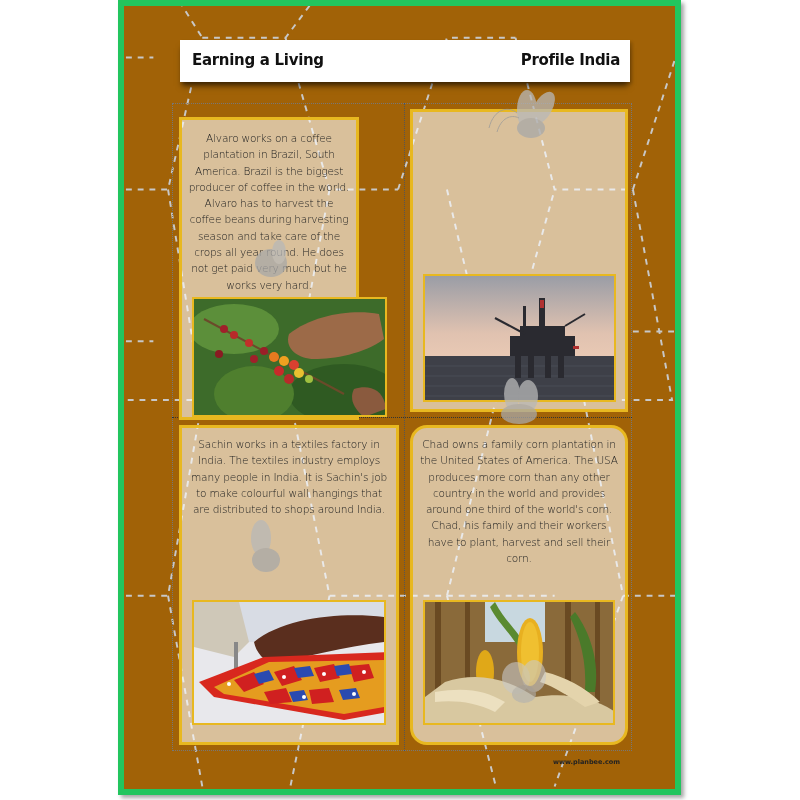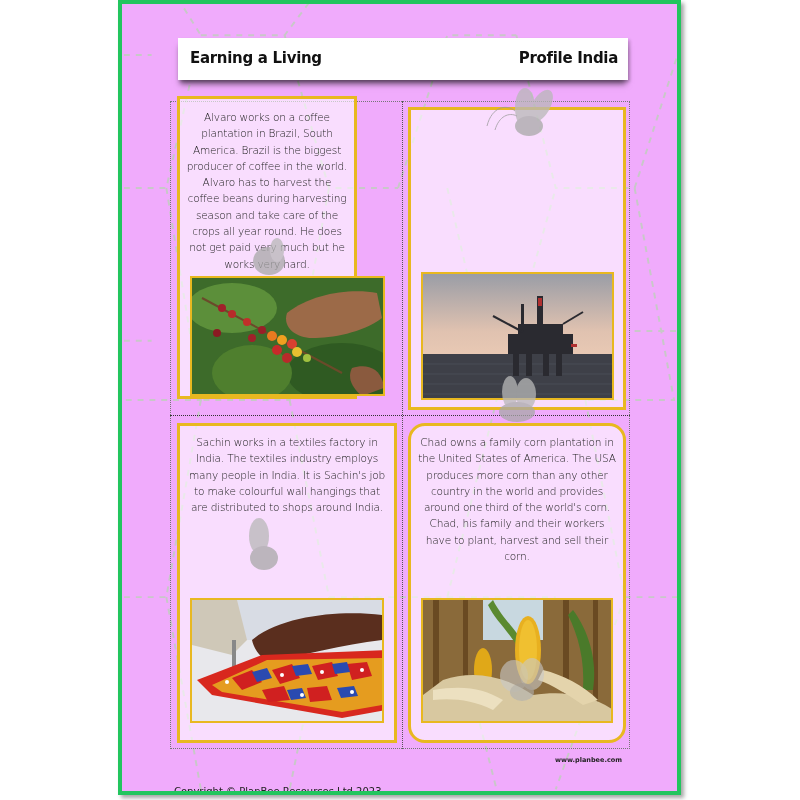--- a/index.html
+++ b/index.html
@@ -1,17 +1,17 @@
 <!DOCTYPE html>
 <html><head>
 <meta charset="utf-8">
 <style>
   html, body { margin:0; padding:0; }
   body { width:800px; height:800px; background:#ffffff; position:relative; overflow:hidden; font-family:"DejaVu Sans", sans-serif; }
-  .page { position:absolute; left:118px; top:0px; width:563px; height:795px; background:#f0abfc; border:4px solid #22c55e; box-shadow: 3px 3px 4px rgba(0,0,0,0.35); box-sizing:border-box; overflow:hidden; }
+  .page { position:absolute; left:118px; top:0px; width:563px; height:795px; background:#a16207; border:6px solid #22c55e; box-shadow: 3px 3px 4px rgba(0,0,0,0.35); box-sizing:border-box; overflow:hidden; }
   .bg-pattern { position:absolute; left:0; top:0; width:100%; height:100%; pointer-events:none; }
   .header-banner { position:absolute; left:56px; top:34px; width:450px; height:42px; background:#fff; box-shadow: 0 6px 6px -2px rgba(0,0,0,0.55), 2px 2px 3px rgba(0,0,0,0.2); }
   .header-title { position:absolute; left:12px; top:11px; font-family:"DejaVu Sans", sans-serif; font-weight:bold; font-size:15px; color:#111; letter-spacing:-0.3px; }
   .header-subtitle { position:absolute; right:10px; top:11px; font-family:"DejaVu Sans", sans-serif; font-weight:bold; font-size:15px; color:#111; letter-spacing:-0.3px; }
   .cards-frame { position:absolute; left:48px; top:97px; width:460px; height:648px; border:1px dotted #777; box-sizing:border-box; }
   .v-divider { position:absolute; left:280px; top:97px; width:0; height:648px; border-left:1px dotted #555; }
   .h-divider { position:absolute; left:48px; top:411px; width:460px; height:0; border-top:1px dotted #333; }
   .card { position:absolute; border:3px solid #e8b820; box-sizing:border-box; background:rgba(255,255,255,0.6); }
   .card-text { position:absolute; left:6px; right:6px; top:10px; text-align:center; font-family:"DejaVu Sans", sans-serif; font-size:10.6px; line-height:16.3px; color:#222; font-weight:300; letter-spacing:-0.2px; }
   .card-photo { position:absolute; border:2px solid #e8b820; box-sizing:border-box; overflow:hidden; }
@@ -52,21 +52,21 @@
 
   <div class="header-banner">
     <span class="header-title">Earning a Living</span>
     <span class="header-subtitle">Profile India</span>
   </div>
 
   <div class="cards-frame"></div>
   <div class="v-divider"></div>
   <div class="h-divider"></div>
 
-  <div class="card" style="left:55px; top:92px; width:180px; height:303px;">
+  <div class="card" style="left:55px; top:111px; width:180px; height:303px;">
     <div class="card-text" style="top:10px;">Alvaro works on a coffee plantation in Brazil, South America. Brazil is the biggest producer of coffee in the world. Alvaro has to harvest the coffee beans during harvesting season and take care of the crops all year round. He does not get paid very much but he works very hard.</div>
     <div class="card-photo" style="left:10px; top:177px; width:195px; height:120px;">
       <svg width="195" height="120" viewBox="0 0 195 120">
         <rect width="195" height="120" fill="#3d6b2a"></rect>
         <ellipse cx="40" cy="30" rx="45" ry="25" fill="#5c8f3a"></ellipse>
         <ellipse cx="150" cy="95" rx="55" ry="30" fill="#2f5a22"></ellipse>
         <ellipse cx="60" cy="95" rx="40" ry="28" fill="#4f7f2e"></ellipse>
         <path d="M95,35 C120,15 160,10 185,15 L190,40 C170,55 140,60 120,60 C105,60 90,50 95,35 Z" fill="#9c6a48"></path>
         <path d="M160,90 C175,85 190,90 192,110 L170,118 C160,110 155,100 160,90 Z" fill="#8a5a3e"></path>
         <line x1="10" y1="20" x2="150" y2="95" stroke="#6b4a2a" stroke-width="2"></line>

